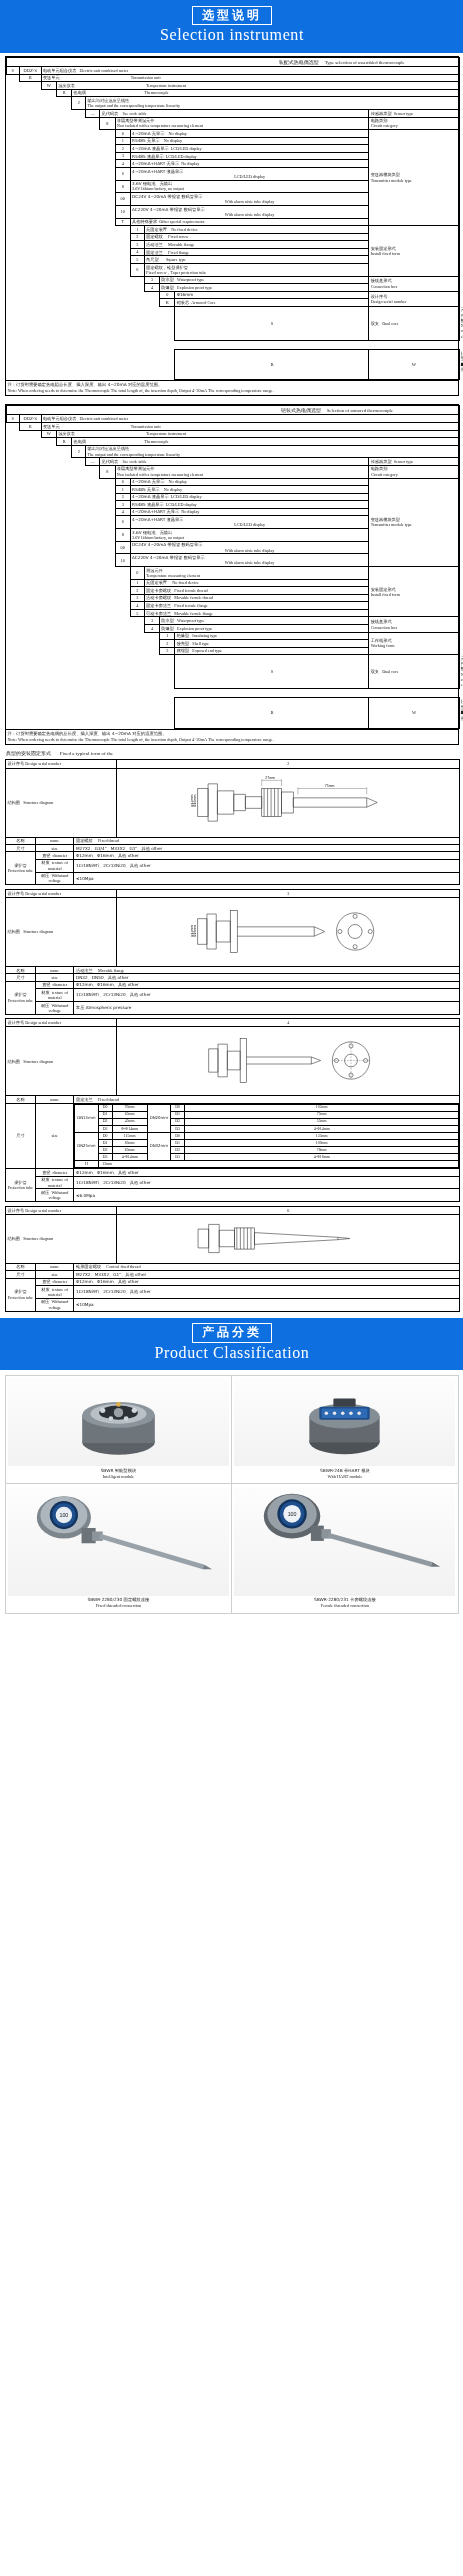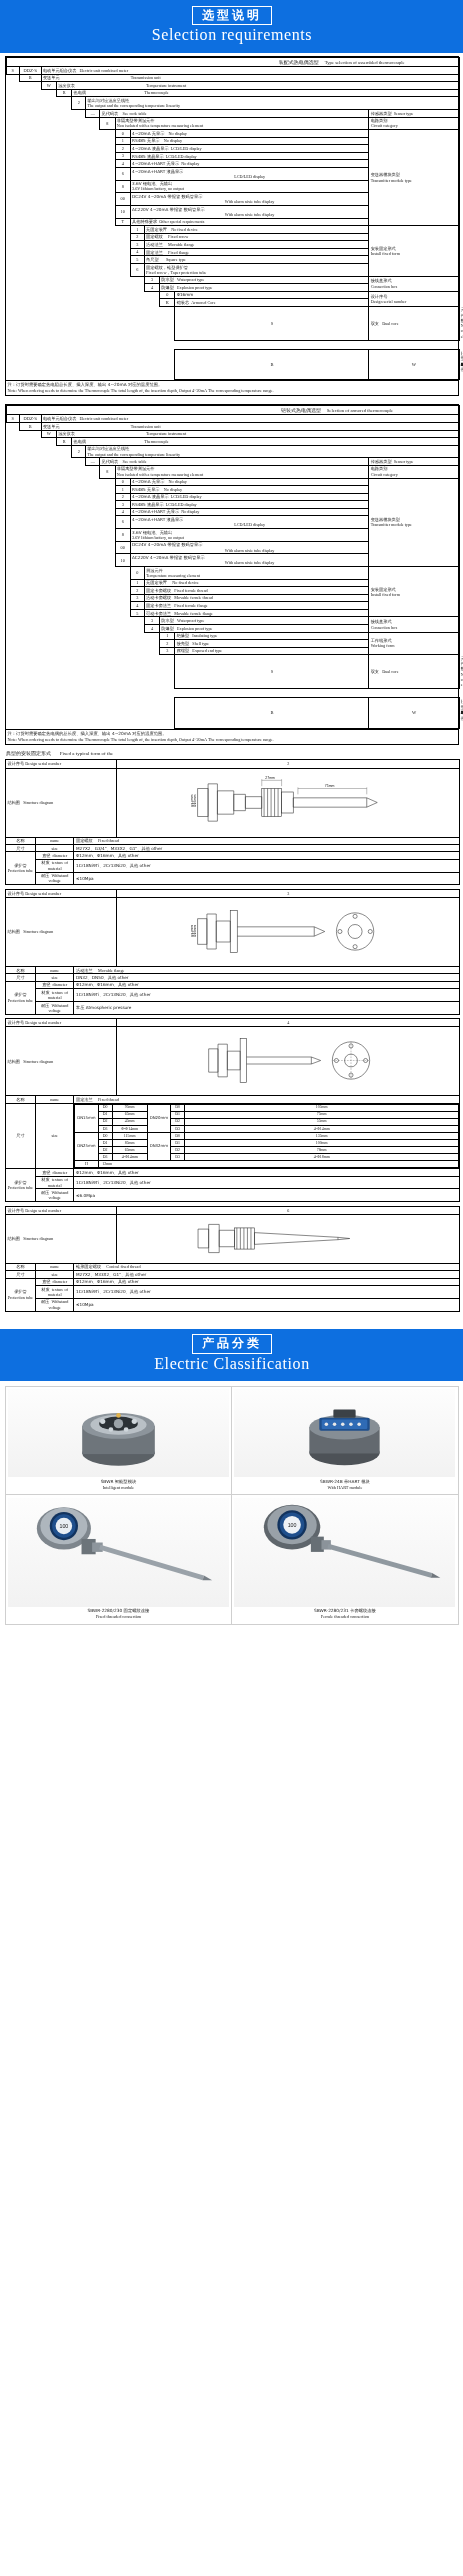--- a/index.html
+++ b/index.html
@@ -112,21 +112,21 @@
   }
   .ph2 { height: 109px; }
   .cap { font-size: 4.3px; line-height: 1.4; padding: 1.8px 0 1.2px 0; }
   .cap .cn { font-family: "DejaVu Sans", sans-serif; }
 </style>
 </head>
 <body>
 
 <div class="banner">
   <div class="cn">选型说明</div>
-  <div class="en">Selection requirements</div>
+  <div class="en">Selection instrument</div>
 </div>
 
 <div class="outerwrap">
 <table class="sel">
   <colgroup>
     <col style="width:13px">
         <col style="width:22px">
         <col style="width:15.3px">
         <col style="width:15.3px">
     <col style="width:14px">
@@ -1040,23 +1040,23 @@
     <td colspan="2" class="lbl cn">1Cr18Ni9Ti、2Cr13Ni20、其他 other</td>
   </tr>
   <tr>
     <td class="lbl ctr"><span class="cn">耐压</span>
       &nbsp;<span>Withstand voltage</span></td>
     <td colspan="2" class="lbl cn">≤10Mpa</td>
   </tr>
 </tbody>
   </table>
 
-<div class="banner" style="margin-top:17px">
+<div class="banner" style="margin-top:6px">
   <div class="cn">产品分类</div>
-  <div class="en">Electric Classification</div>
+  <div class="en">Product Classification</div>
 </div>
 
 <table class="photos">
   <tbody>
       <tr>
     <td>
       <div class="ph">
         <svg width="123" height="82" viewBox="0 0 210 140">
           <ellipse cx="105" cy="104" rx="62" ry="22" fill="#5b6166"></ellipse>
           <rect x="43" y="58" width="124" height="48" fill="#6e757b"></rect>

